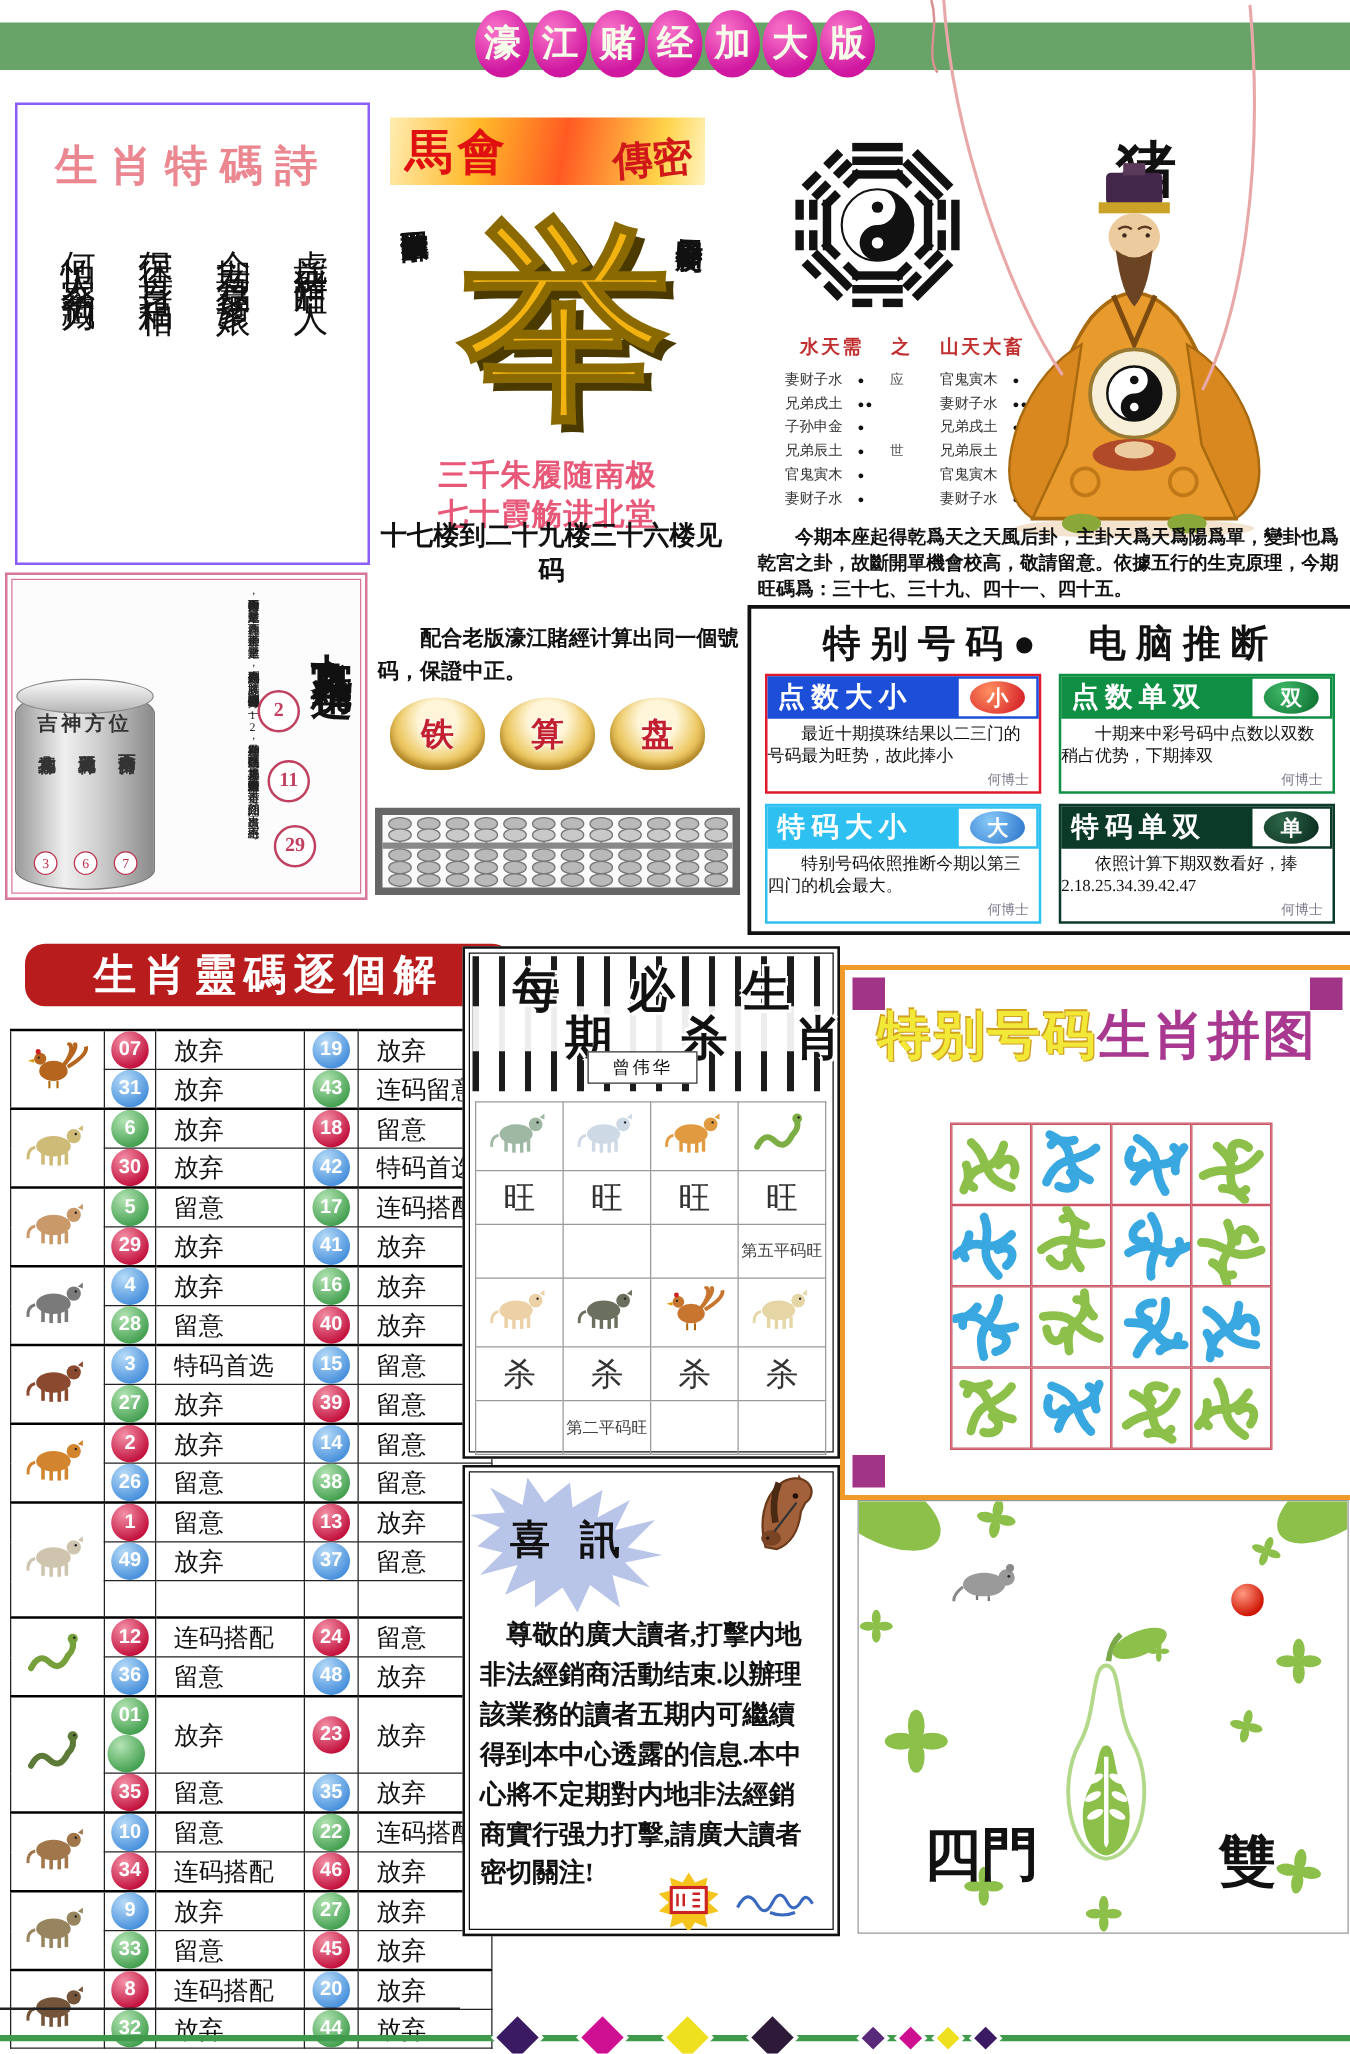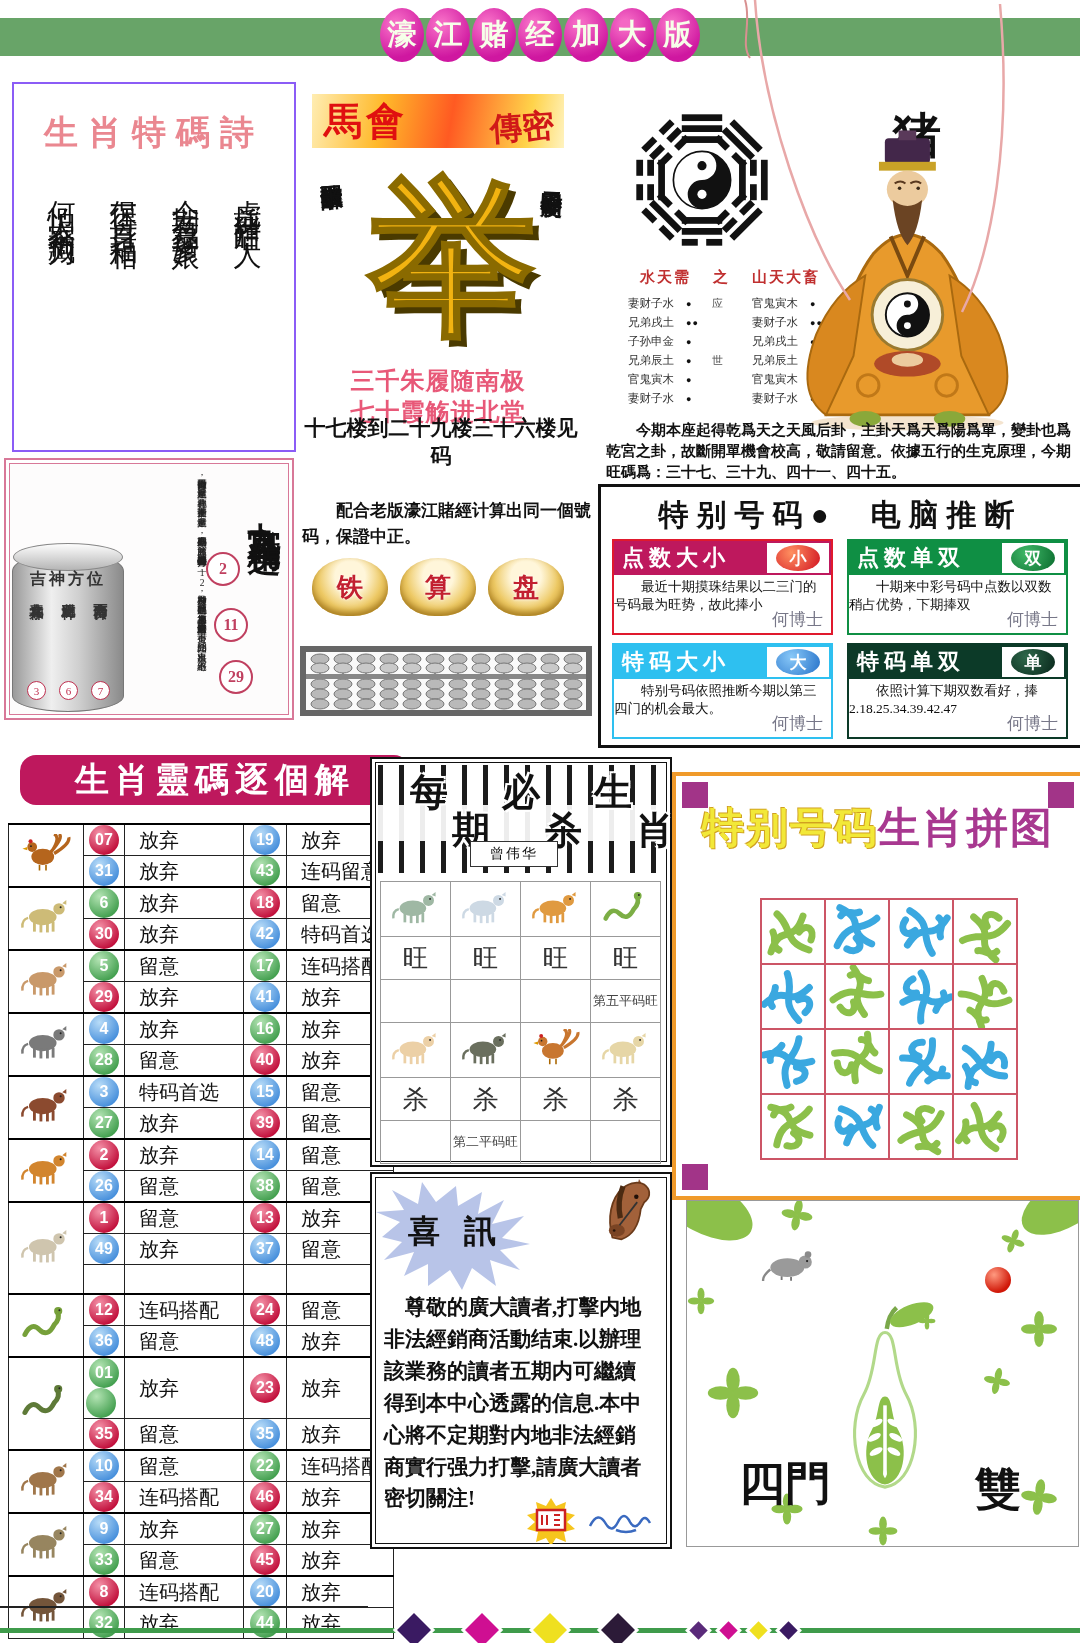--- a/index.html
+++ b/index.html
@@ -54,35 +54,35 @@
   #an-title{position:absolute;left:0;top:8px;width:100%;display:flex;justify-content:center;gap:34px;
             font-size:30px;font-weight:bold;letter-spacing:8px;}
   #an-grid{position:absolute;left:11px;top:52px;width:456px;display:grid;grid-template-columns:221px 221px;gap:8px 14px;grid-auto-rows:96px;}
   .an-box{border:2px solid #000;display:flex;flex-direction:column;position:relative;}
   .an-head{height:34px;display:flex;align-items:center;position:relative;}
   .an-head .hlabel{color:#fff;font-weight:bold;font-size:22px;letter-spacing:5px;padding-left:8px;}
   .an-tab{position:absolute;right:2px;top:2px;width:62px;height:30px;background:#fff;display:flex;align-items:center;justify-content:center;}
   .an-oval{width:44px;height:26px;border-radius:50%;color:#fff;font-size:17px;font-weight:bold;
            display:flex;align-items:center;justify-content:center;}
   .an-body{flex:1;font-size:13.5px;line-height:1.35;padding:3px 7px 2px 0;text-indent:2em;position:relative;}
-  .an-sig{position:absolute;right:8px;bottom:1px;font-size:17px;color:#778;}
-  .t-red{border-color:#e0192d;} .t-red .an-head{background:#be185d;} .t-red .an-oval{background:radial-gradient(circle at 35% 30%,#ff9060,#d01020);}
+  .an-sig{position:absolute;right:8px;bottom:1px;font-size:11px;color:#778;}
+  .t-red{border-color:#e0192d;} .t-red .an-head{background:#1d4ed8;} .t-red .an-oval{background:radial-gradient(circle at 35% 30%,#ff9060,#d01020);}
   .t-green{border-color:#0f8f44;} .t-green .an-head{background:#0f8f44;} .t-green .an-oval{background:radial-gradient(circle at 35% 30%,#40b868,#086a2c);}
   .t-cyan{border-color:#2ec0f0;} .t-cyan .an-head{background:#2ec0f0;} .t-cyan .an-oval{background:radial-gradient(circle at 35% 30%,#88c8f8,#2470c8);}
   .t-dark{border-color:#0c3a28;} .t-dark .an-head{background:#0c3a28;} .t-dark .an-oval{background:radial-gradient(circle at 35% 30%,#2e684a,#07251a);}
   
   #pig-char{left:893px;top:104px;font-size:48px;font-weight:bold;}
   .hex-head{font-size:15px;font-weight:bold;color:#c03030;letter-spacing:2px;}
   .hex-row{display:flex;align-items:center;height:19px;font-size:11.5px;color:#333;}
   .hex-row .lab{width:58px;}
   .hex-row .mk{width:26px;font-size:9px;color:#111;letter-spacing:1px;}
   .hex-row .tg{font-size:11px;color:#555;}
   #fortune{left:606px;top:420px;width:470px;font-size:15px;font-weight:bold;line-height:1.4;text-indent:2em;}
   
-  #zodiac-banner{left:20px;top:755px;width:390px;height:50px;background:#be185d;border-radius:16px;
+  #zodiac-banner{left:20px;top:755px;width:390px;height:50px;background:#b91c1c;border-radius:16px;
      color:#fff;font-size:34px;font-weight:bold;letter-spacing:6px;display:flex;align-items:center;justify-content:center;}
   #zodiac-table{position:absolute;left:8px;top:823px;border-collapse:collapse;table-layout:fixed;background:#fff;}
   #zodiac-table td{border:1px solid #222;height:28px;padding:0;}
   #zodiac-table tr.grp td{border-top:2.5px solid #000;}
   #zodiac-table .animal-cell{width:74px;text-align:center;vertical-align:middle;}
   #zodiac-table .num-cell{width:40px;text-align:center;margin-top:40px;}
   #zodiac-table .num-cell2{width:42px;text-align:center;}
   #zodiac-table .act-cell{width:104px;font-size:20px;padding-left:14px;}
   #zodiac-table .act-cell2{width:92px;font-size:20px;padding-left:14px;}
   .ball{display:inline-block;width:30px;height:30px;border-radius:50%;color:#fff;font-size:16px;font-weight:bold;

